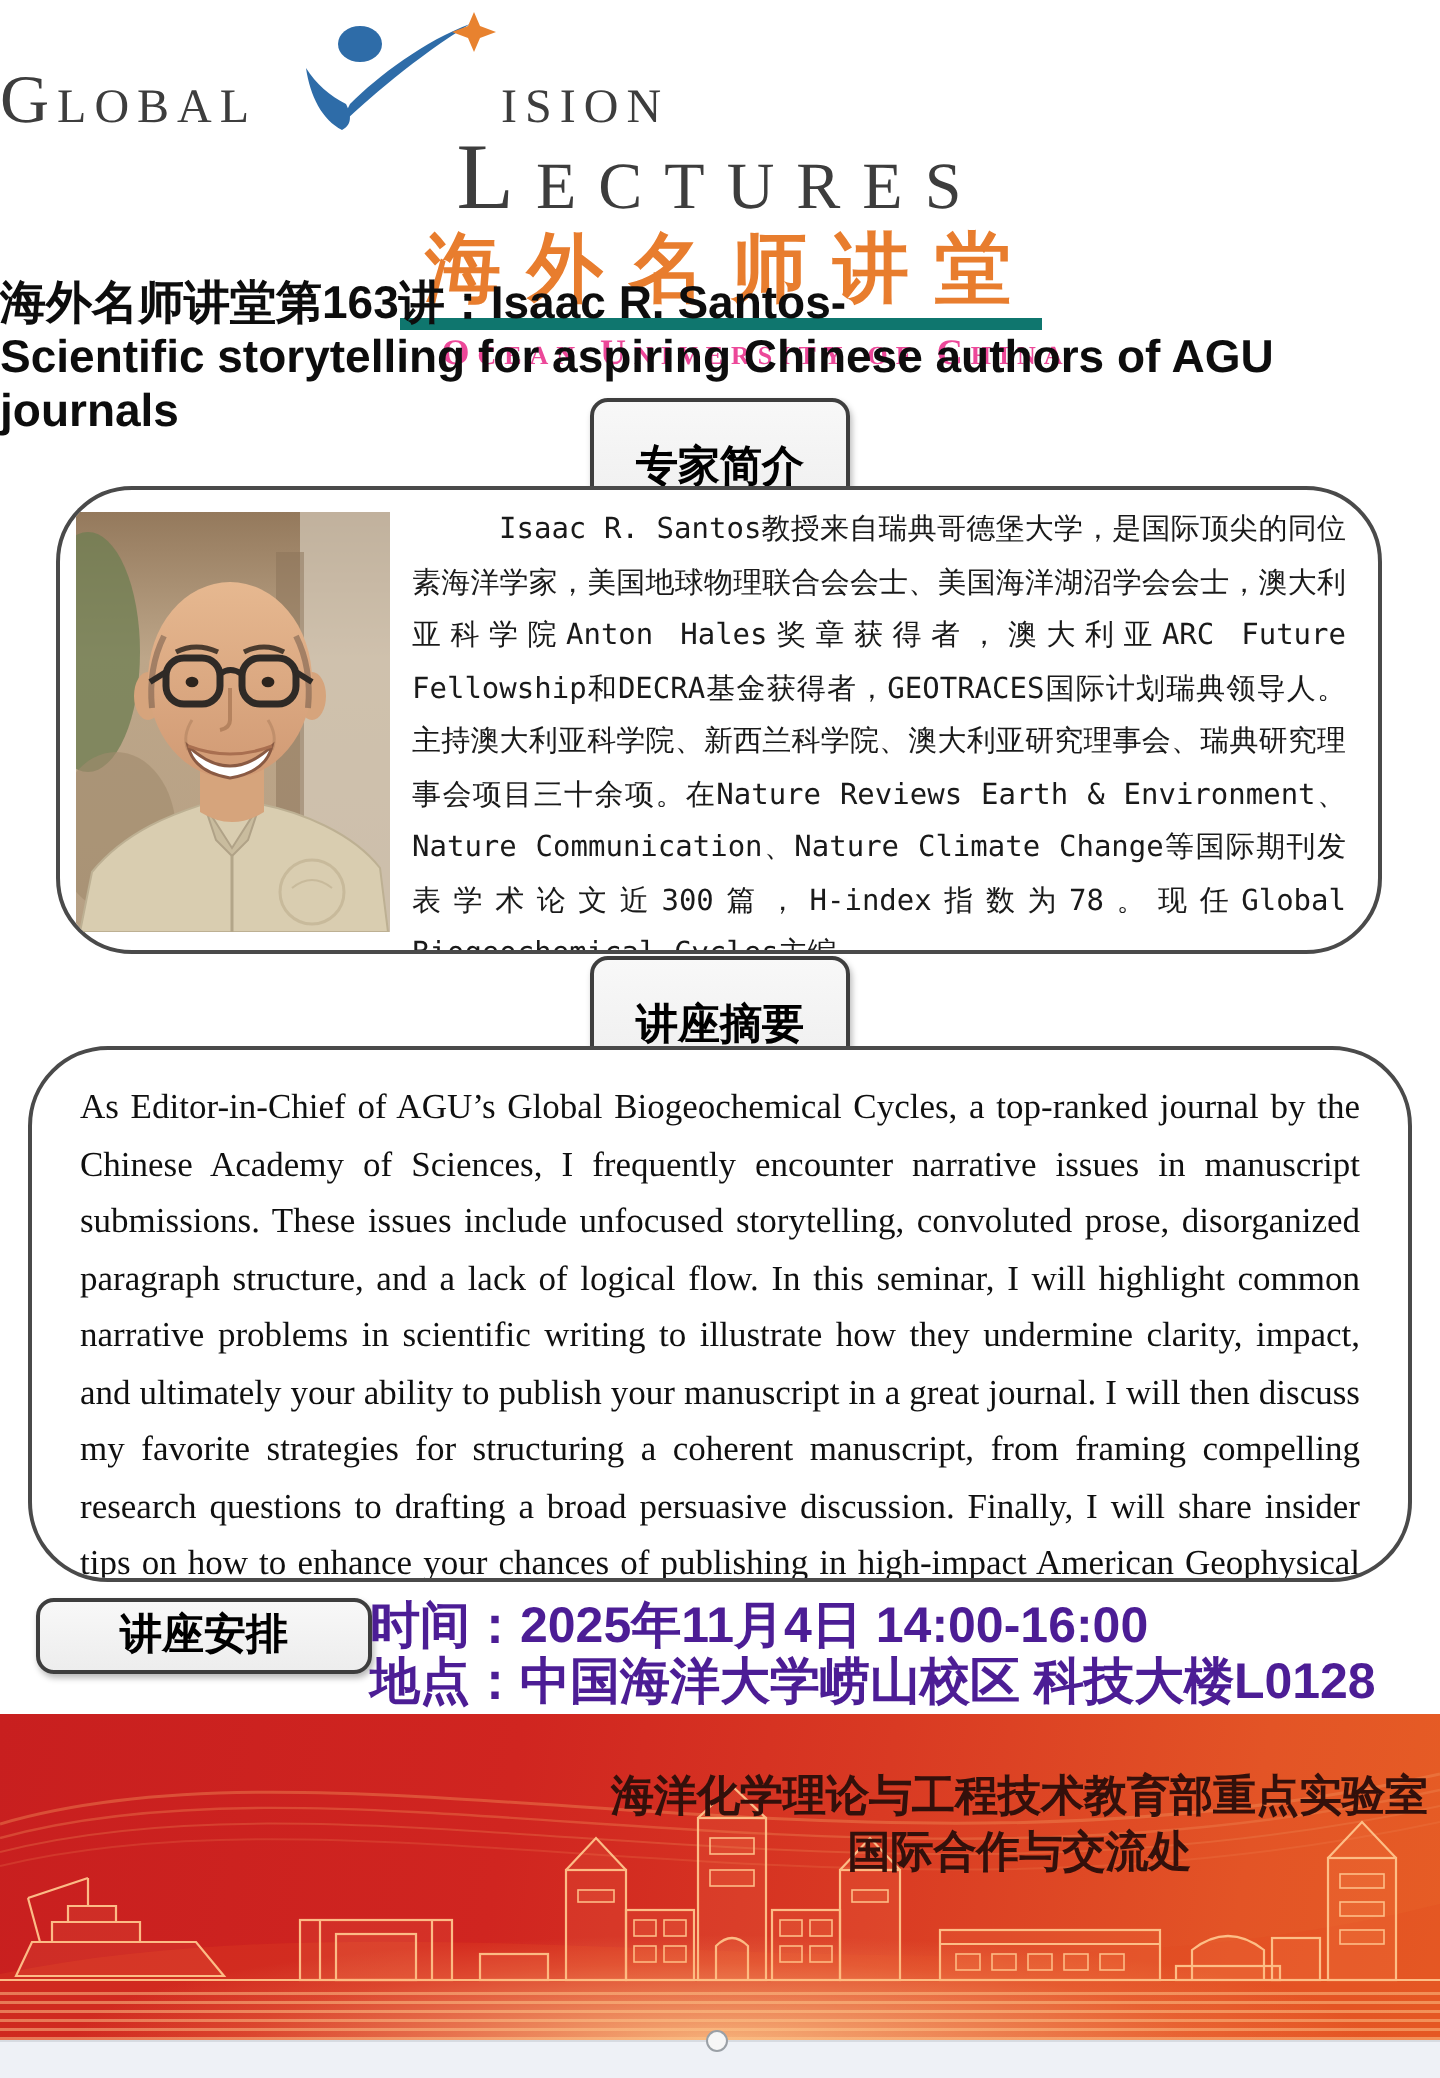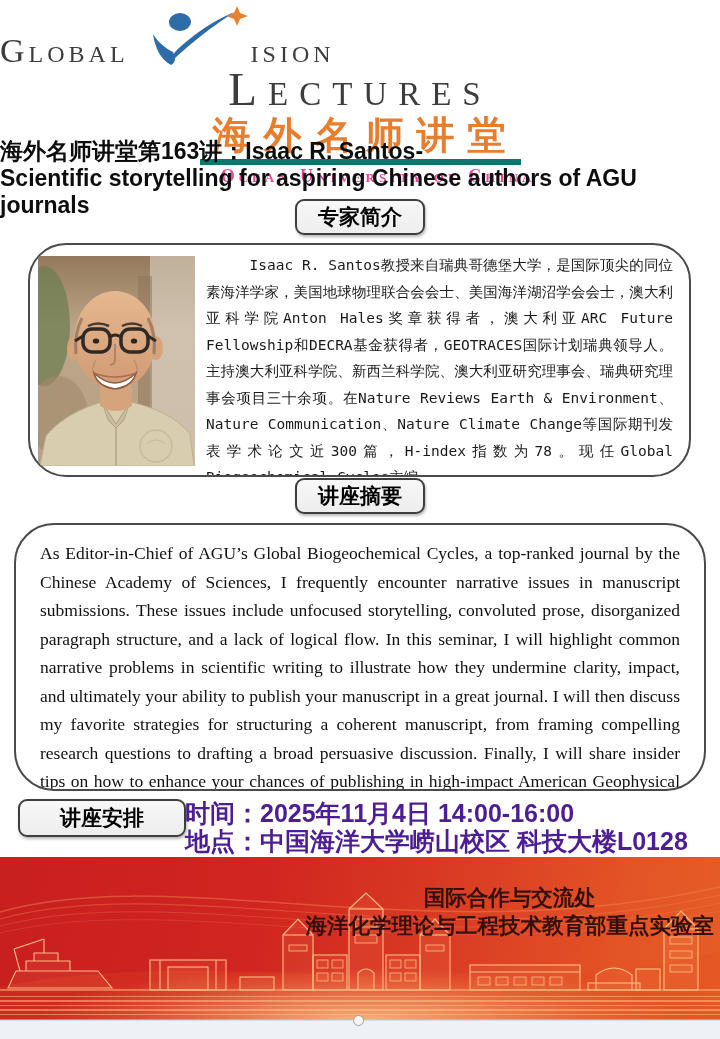--- a/index.html
+++ b/index.html
@@ -17,21 +17,21 @@
     font-size:47px;letter-spacing:11px;color:#3d3d3d;line-height:1;margin-top:-4px;}
   .logo-seal{display:inline-block;margin-top:3px;font-size:38px;font-weight:bold;
     color:#e87d2e;letter-spacing:13px;padding:0 2px 3px 13px;border-bottom:6px solid #0f766e;line-height:1.05;}
   .logo-univ{font-family:"Liberation Serif",serif;font-variant:small-caps;font-weight:bold;
     font-size:18px;letter-spacing:4px;color:#ec4899;margin-top:2px;line-height:1;padding-left:36px;}
   
   .title{position:absolute;top:138px;left:0;width:720px;text-align:left;
     font-size:23px;font-weight:bold;color:#0d0d0d;line-height:27px;}
   
   .pill{position:absolute;background:linear-gradient(#f8f8f8,#ededed);
-    border:2px solid #3e3e3e;border-radius:9px;padding:3px 21px;
+    border:2px solid #3e3e3e;border-radius:9px;padding:20px 21px;
     font-size:21px;font-weight:bold;color:#000;box-shadow:1px 2px 3px rgba(0,0,0,.28);
     line-height:26px;white-space:nowrap;}
   .centered{left:50%;transform:translateX(-50%);}
   
   .card{position:absolute;border:2px solid #4a4a4a;background:#fff;overflow:hidden;box-sizing:border-box;}
   .card-expert{top:243px;left:28px;width:663px;height:234px;border-radius:38px;
     display:flex;align-items:flex-start;padding:11px 16px 10px 8px;}
   .photo{width:157px;height:210px;flex:0 0 157px;display:block;}
   .bio{flex:1;margin-left:11px;font-family:"DejaVu Sans Mono","Liberation Mono",monospace;
     font-size:14.5px;line-height:26.5px;color:#1a1a1a;text-align:justify;text-indent:3em;margin-top:-4px;}
@@ -229,19 +229,19 @@
           <rect x="670" y="94" width="22" height="7"></rect>
         <rect x="670" y="108" width="22" height="7"></rect>
       </g>
 
       <rect x="636" y="112" width="24" height="21"></rect>
     </g>
   </svg>
   <div class="banner-glow"></div>
   <div class="banner-steps"></div>
   <div class="banner-orgs">
+    <div>海洋化学理论与工程技术教育部重点实验室</div>
     <div>国际合作与交流处</div>
-    <div>海洋化学理论与工程技术教育部重点实验室</div>
   </div>
 </div>
 
 <div class="bottom-strip"></div>
 <div class="drag-handle"></div>
 
 </body></html>

